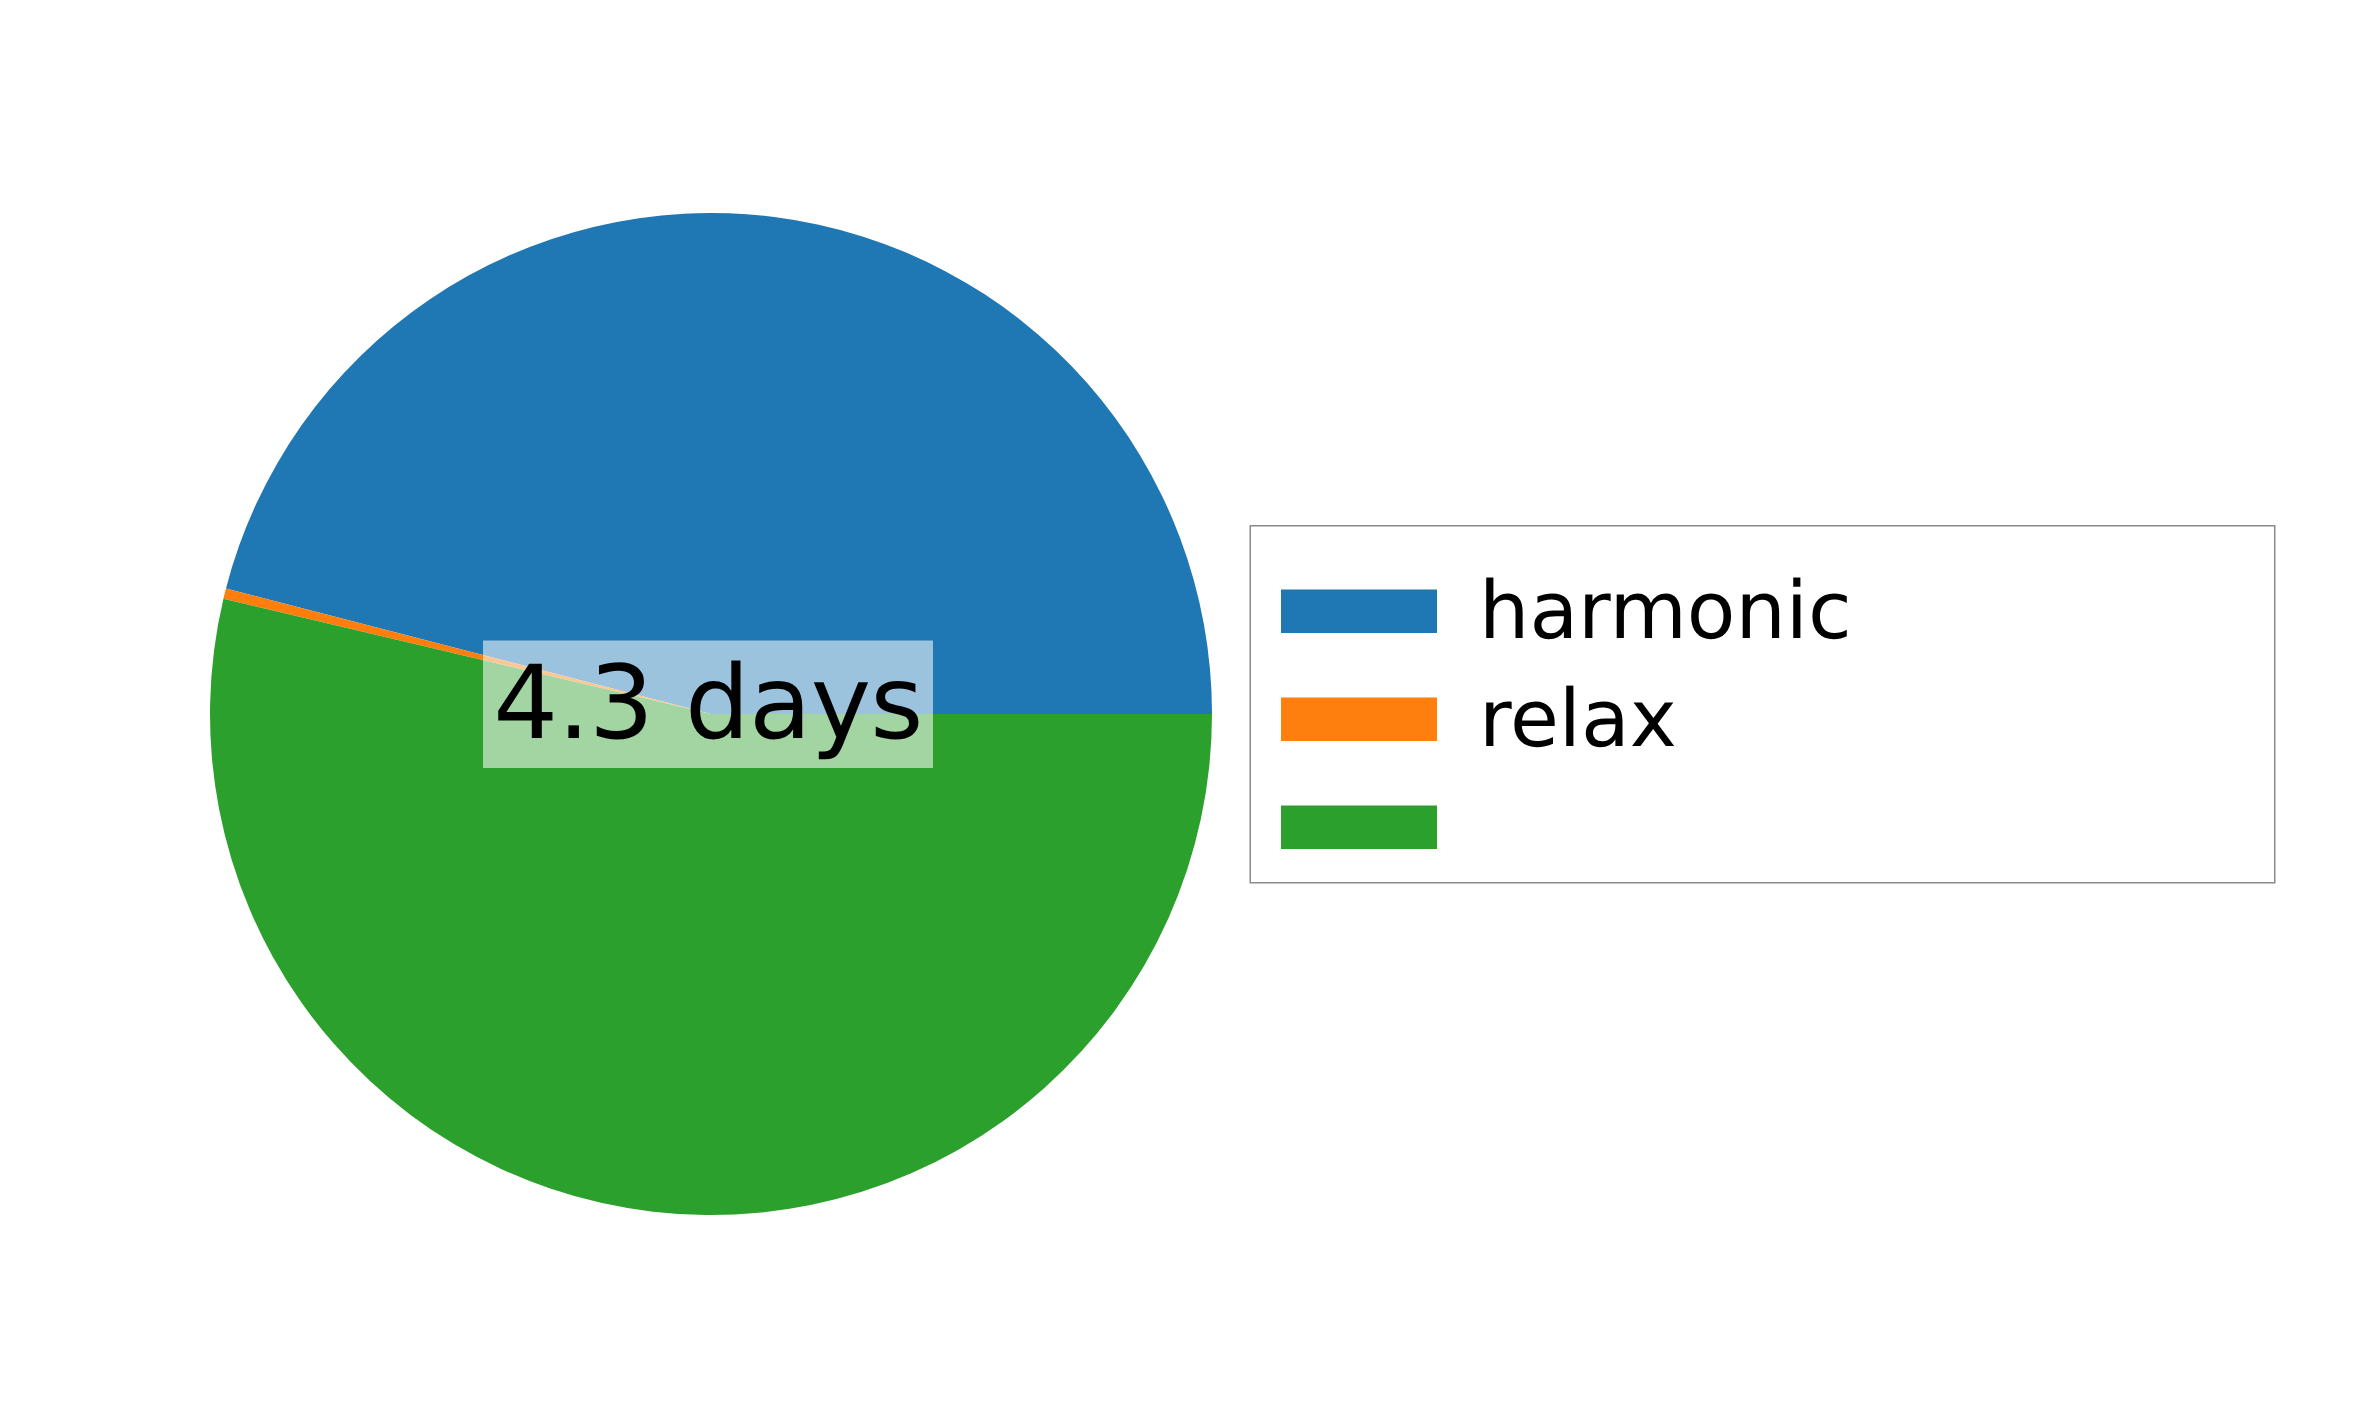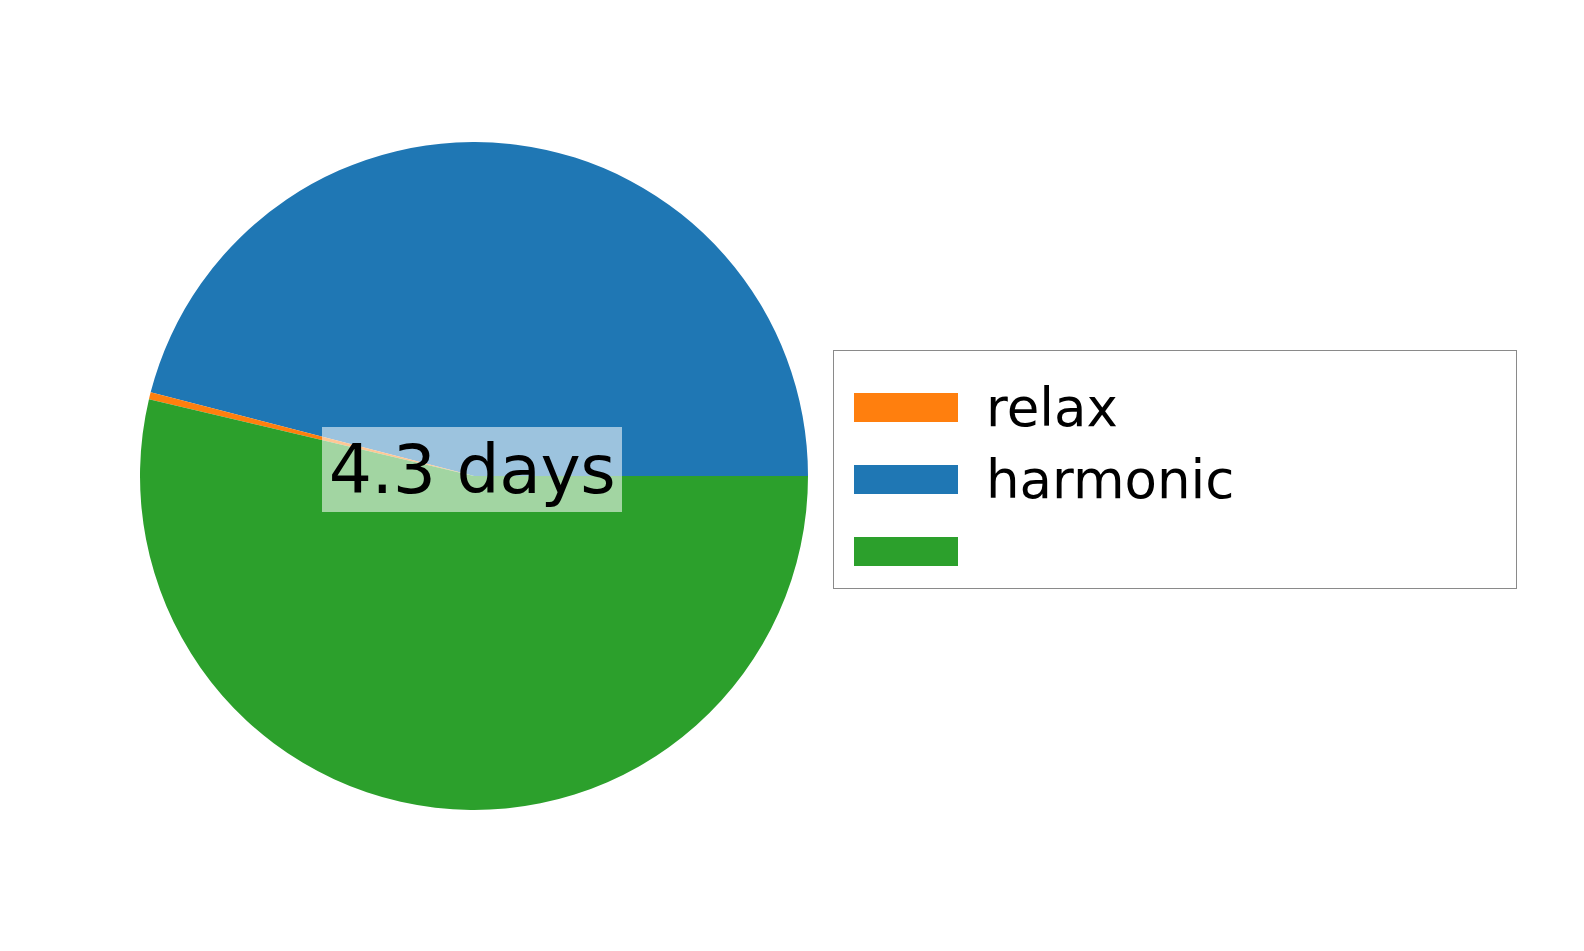--- a/index.html
+++ b/index.html
@@ -105,25 +105,25 @@
         </g>
     </svg>
   </div>
 
   <div id="slice-label">
     <span class="txt">4.3 days</span>
   </div>
 
   <div id="legend">
     <div class="legend-row">
+      <span class="legend-swatch" style="background: rgb(31, 119, 180);"></span>
+      <span class="legend-label">harmonic</span>
+    </div>
+    <div class="legend-row">
       <span class="legend-swatch" style="background: rgb(255, 127, 14);"></span>
       <span class="legend-label">relax</span>
-    </div>
-    <div class="legend-row">
-      <span class="legend-swatch" style="background: rgb(31, 119, 180);"></span>
-      <span class="legend-label">harmonic</span>
     </div>
     <div class="legend-row">
       <span class="legend-swatch" style="background: rgb(44, 160, 44);"></span>
     </div>
   </div>
 
 </div>
 
 </body></html>

